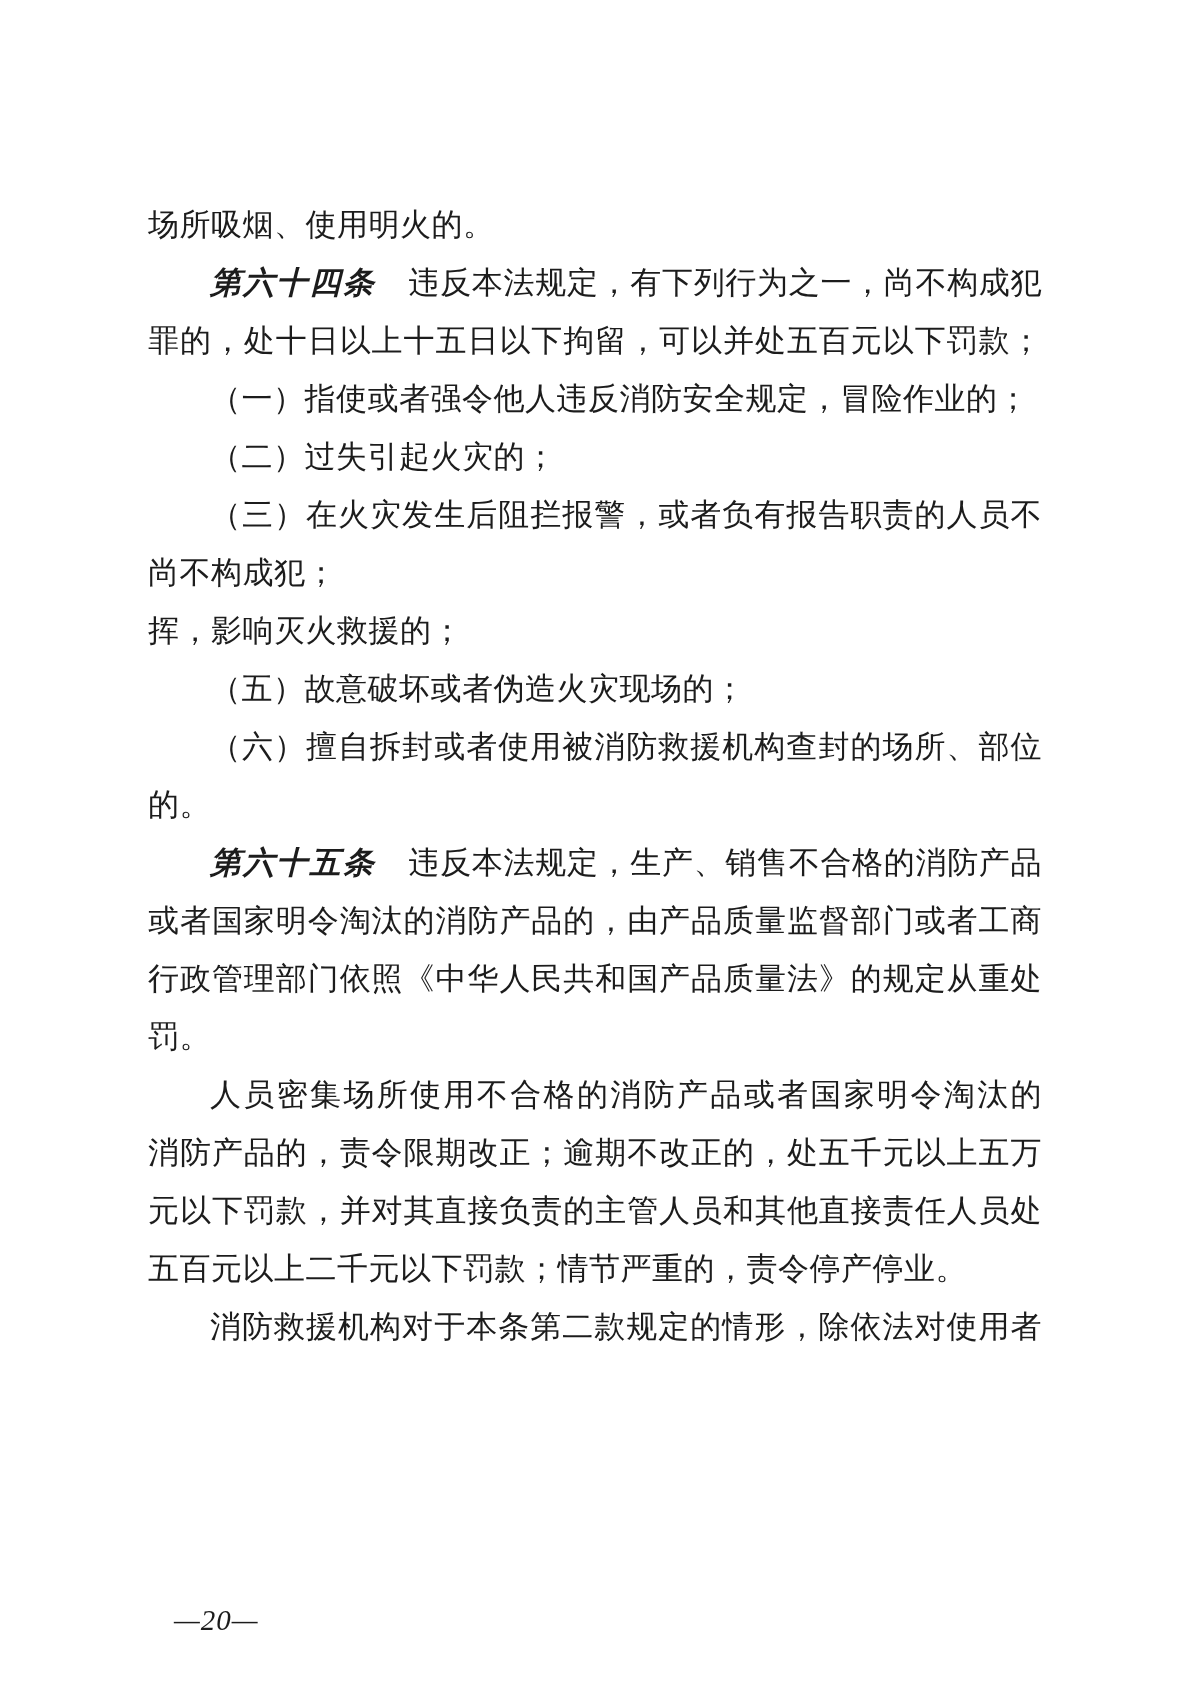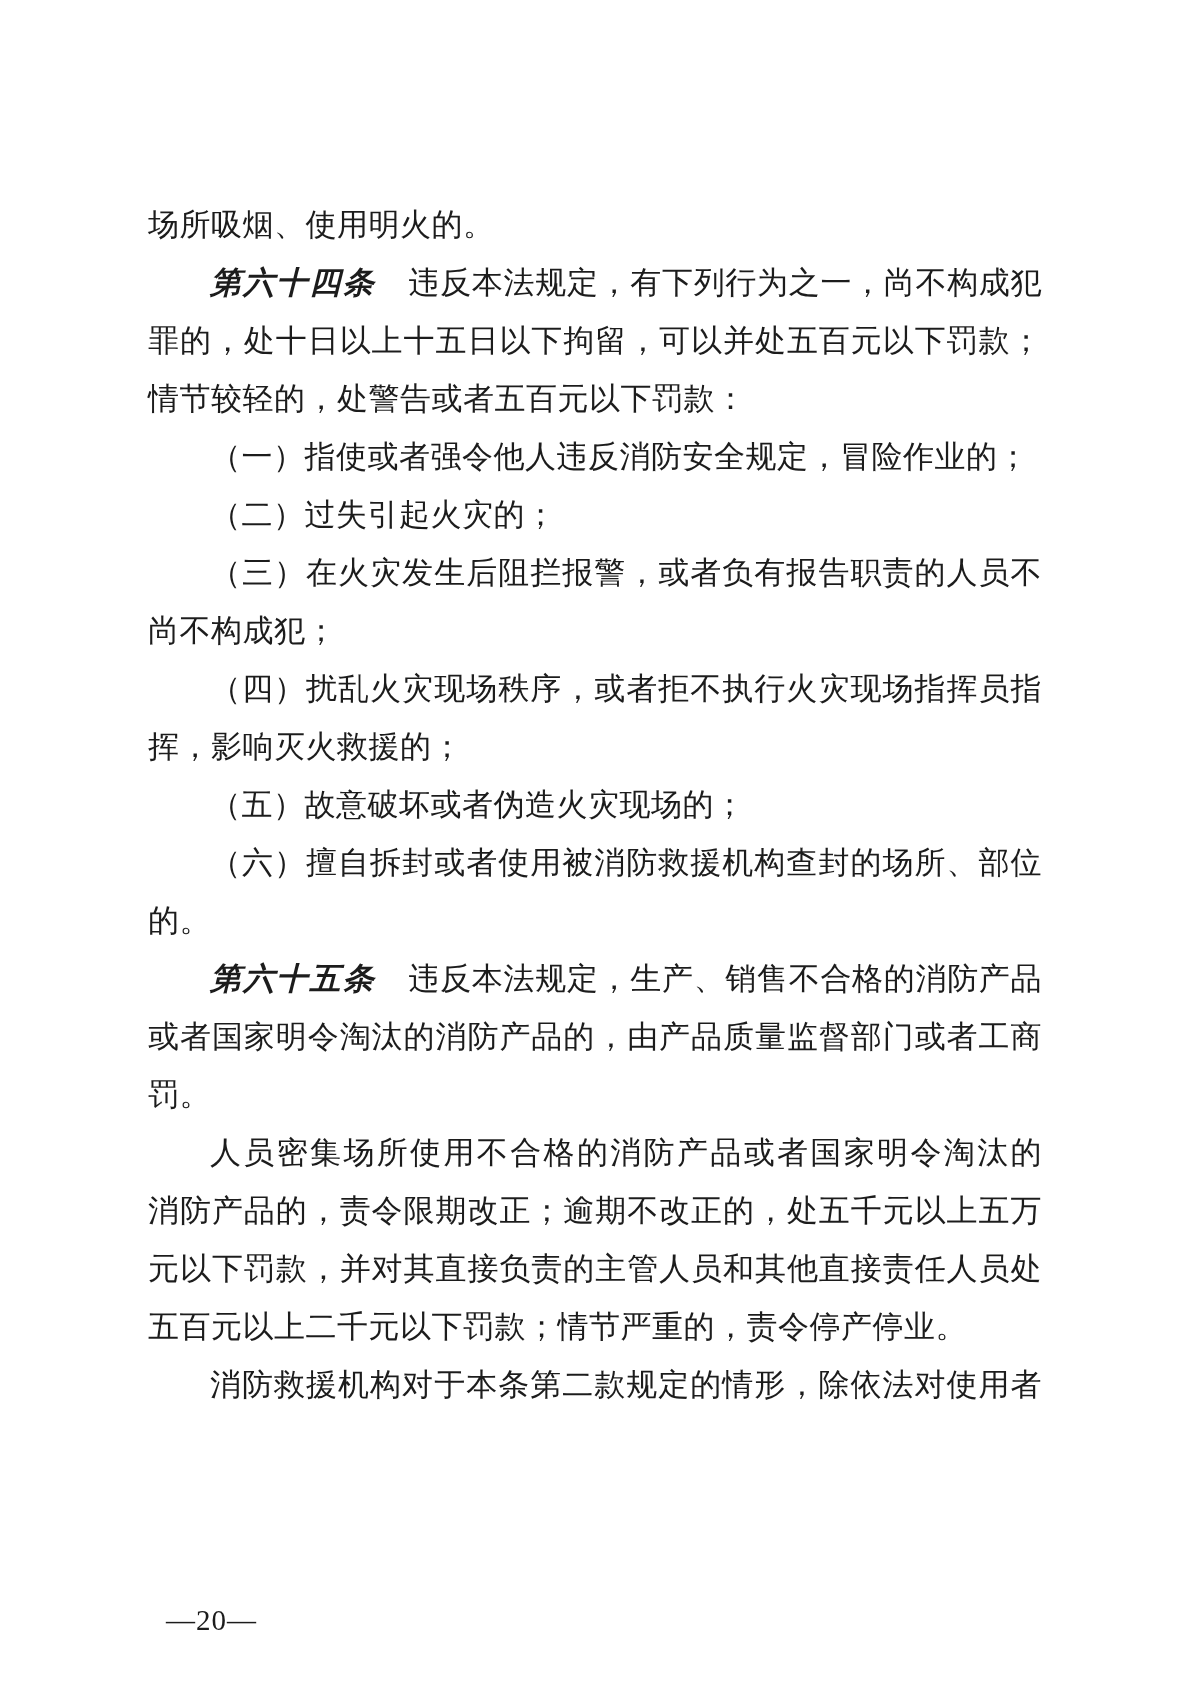--- a/index.html
+++ b/index.html
@@ -38,64 +38,64 @@
   .line.ind  { text-indent: 2em; }
   .artnum {
     font-weight: 700;
     font-family: "Liberation Sans", "DejaVu Sans", sans-serif;
     letter-spacing: 2px;
     font-style: italic;
   }
   .artnum:not(:empty) { margin-right: 1.05em; }
   .pagenum {
     position: absolute;
-    left: 166px;
+    left: 174px;
     top: 1600px;
     font-size: 29px;
     line-height: 40px;
     letter-spacing: 1px;
     color: #1c1c1c;
+    font-style: italic;
   }
 </style>
 </head>
 <body>
 
 <div class="page">
   <div class="content">
 
     <div class="line"><span>场所吸烟、使用明火的。</span></div>
 
     <div class="line ind just"><span class="artnum">第六十四条</span><span>违反本法规定，有下列行为之一，尚不构成犯</span></div>
 
     <div class="line just"><span>罪的，处十日以上十五日以下拘留，可以并处五百元以下罚款；</span></div>
 
-    <div class="line"><span>情节较轻的，处警告或者五百元以下罚款：</span></div>
 
     <div class="line ind"><span>（一）指使或者强令他人违反消防安全规定，冒险作业的；</span></div>
 
     <div class="line ind"><span>（二）过失引起火灾的；</span></div>
 
     <div class="line ind just"><span>（三）在火灾发生后阻拦报警，或者负有报告职责的人员不</span></div>
 
     <div class="line"><span>尚不构成犯；</span></div>
 
-    <div class="line ind just"><span>（四）扰乱火灾现场秩序，或者拒不执行火灾现场指挥员指</span></div>
 
     <div class="line"><span>挥，影响灭火救援的；</span></div>
 
     <div class="line ind"><span>（五）故意破坏或者伪造火灾现场的；</span></div>
 
     <div class="line ind just"><span>（六）擅自拆封或者使用被消防救援机构查封的场所、部位</span></div>
 
     <div class="line"><span>的。</span></div>
 
     <div class="line ind just"><span class="artnum">第六十五条</span><span>违反本法规定，生产、销售不合格的消防产品</span></div>
 
     <div class="line just"><span>或者国家明令淘汰的消防产品的，由产品质量监督部门或者工商</span></div>
 
+    <div class="line just"><span>行政管理部门依照《中华人民共和国产品质量法》的规定从重处</span></div>
 
     <div class="line"><span>罚。</span></div>
 
     <div class="line ind just"><span>人员密集场所使用不合格的消防产品或者国家明令淘汰的</span></div>
 
     <div class="line just"><span>消防产品的，责令限期改正；逾期不改正的，处五千元以上五万</span></div>
 
     <div class="line just"><span>元以下罚款，并对其直接负责的主管人员和其他直接责任人员处</span></div>
 
     <div class="line"><span>五百元以上二千元以下罚款；情节严重的，责令停产停业。</span></div>

